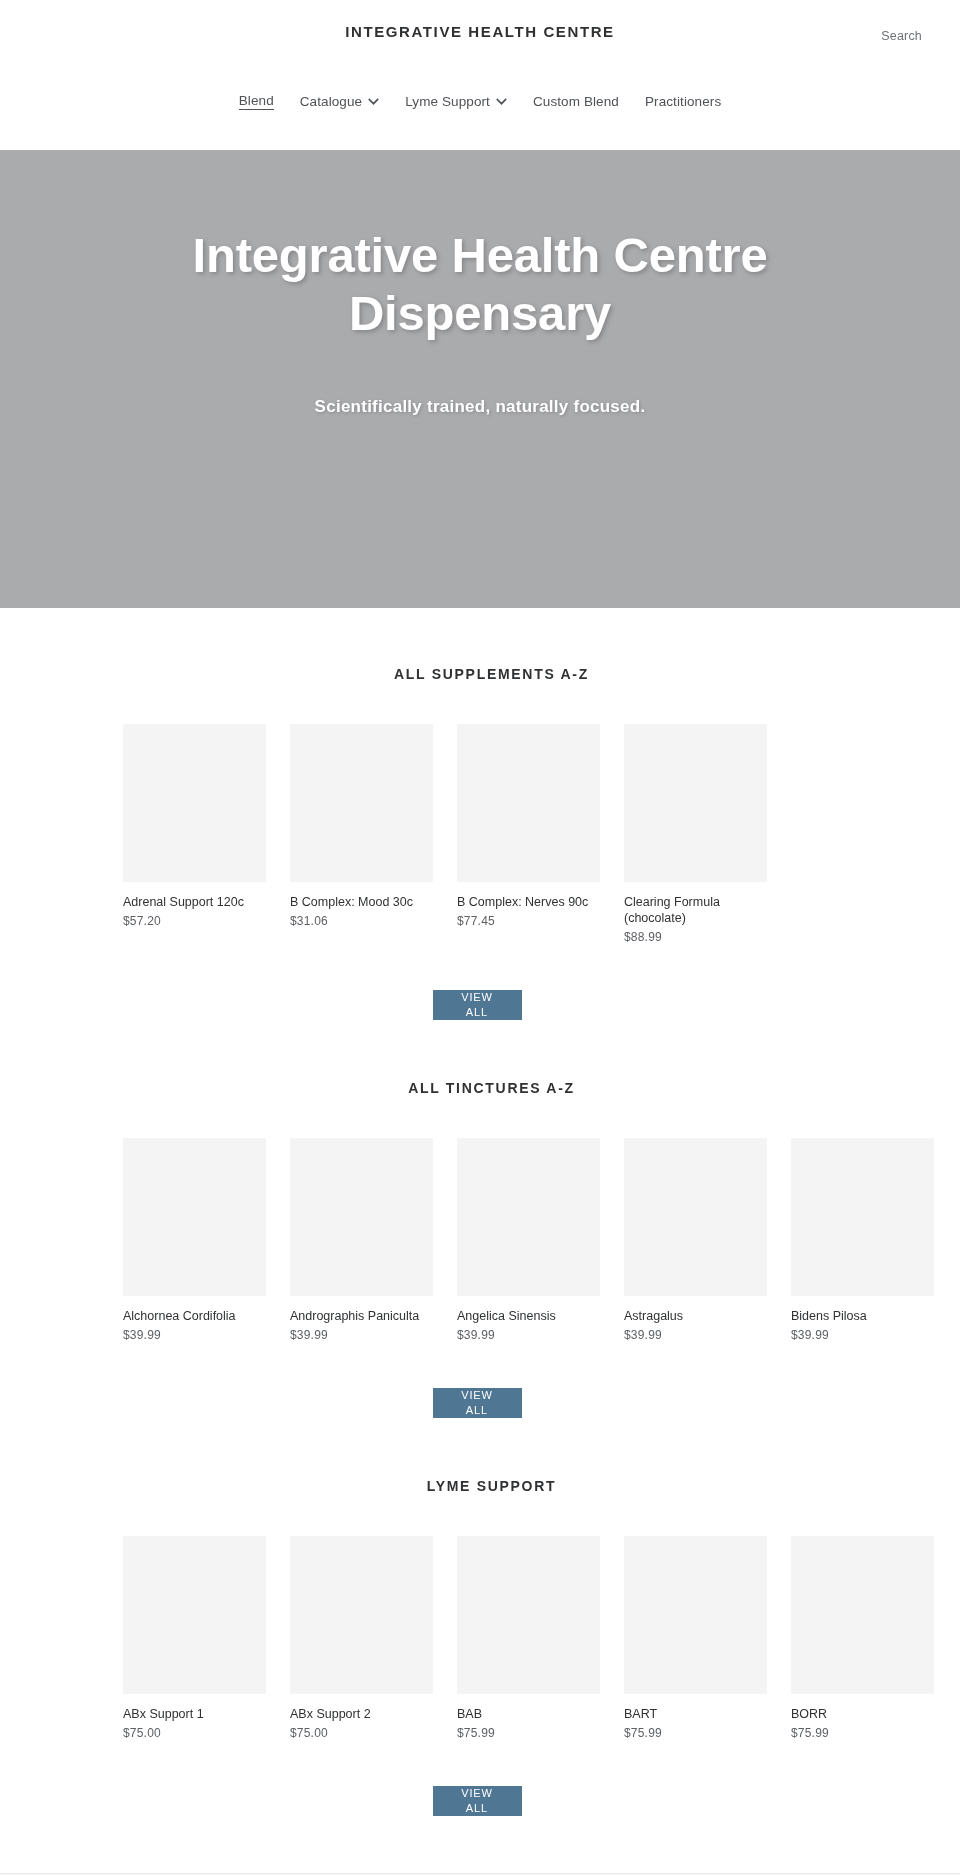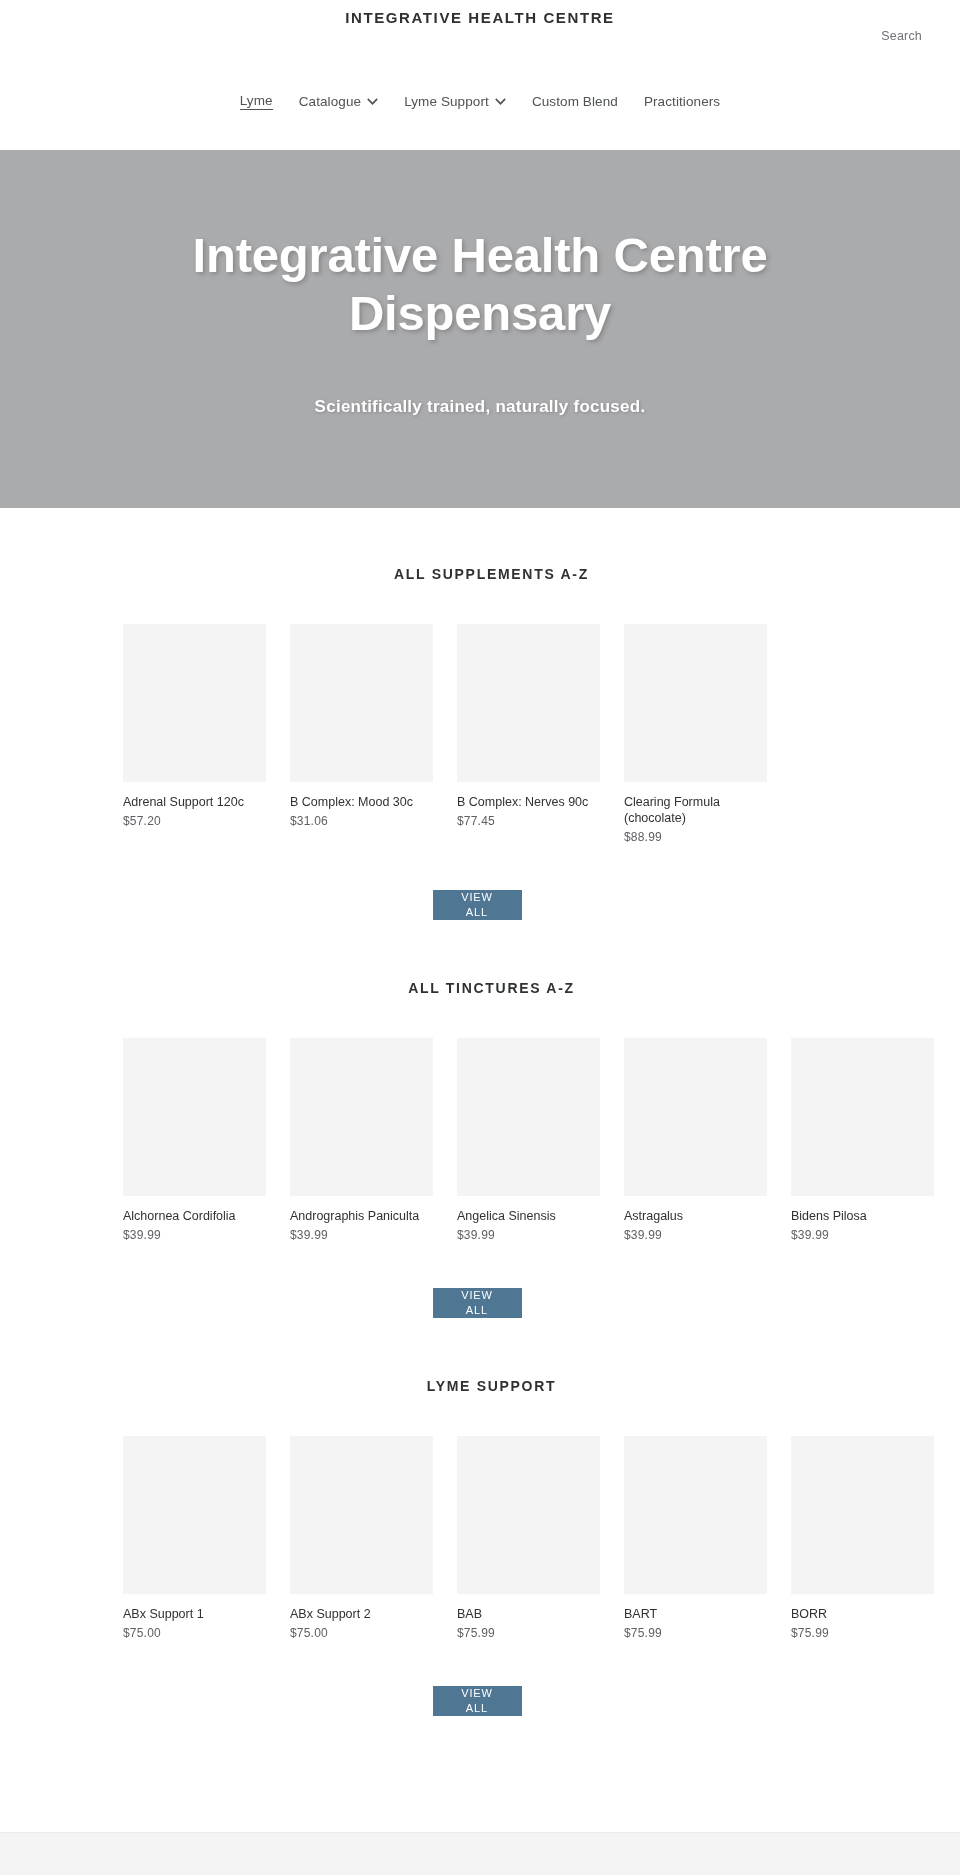--- a/index.html
+++ b/index.html
@@ -20,21 +20,21 @@
 
   
   .site-header {
     width: 960px;
     height: 150px;
     background: #ffffff;
     position: relative;
   }
   .brand-title {
     position: absolute;
-    top: 8px;
+    top: 22px;
     left: 0;
     width: 960px;
     text-align: center;
     font-size: 15px;
     font-weight: bold;
     letter-spacing: 1.6px;
     line-height: 19px;
     color: #2e3032;
     padding: 0 220px;
   }
@@ -75,21 +75,21 @@
     height: 11px;
     margin-left: 6px;
     position: relative;
     top: 1px;
   }
   .chevron-down svg { display: block; }
 
   
   .hero {
     width: 960px;
-    height: 358px;
+    height: 458px;
     background: #aaabad;
     position: relative;
     overflow: hidden;
   }
   .hero-inner {
     position: absolute;
     top: 0; left: 0;
     width: 960px;
     height: 358px;
     display: flex;
@@ -195,21 +195,21 @@
     background: #f4f4f4;
     border-top: 1px solid #ebebeb;
   }
 </style>
 </head>
 <body>
 
 <header class="site-header">
   <div class="brand-title">INTEGRATIVE HEALTH CENTRE</div>
   <div class="search-link">Search</div>
-  <nav class="main-nav" id="main-nav"><span class="nav-item active"><span class="nav-label">Lyme</span></span><span class="nav-item"><span class="nav-label">Catalogue</span><span class="chevron-down"><svg width="11" height="11" viewBox="0 0 12 12">
+  <nav class="main-nav" id="main-nav"><span class="nav-item active"><span class="nav-label">Blend</span></span><span class="nav-item"><span class="nav-label">Catalogue</span><span class="chevron-down"><svg width="11" height="11" viewBox="0 0 12 12">
             <path d="M1.5 3.8 L6 8.4 L10.5 3.8" fill="none" stroke="#4f5256" stroke-width="1.8" stroke-linecap="square"></path>
           </svg></span></span><span class="nav-item"><span class="nav-label">Lyme Support</span><span class="chevron-down"><svg width="11" height="11" viewBox="0 0 12 12">
             <path d="M1.5 3.8 L6 8.4 L10.5 3.8" fill="none" stroke="#4f5256" stroke-width="1.8" stroke-linecap="square"></path>
           </svg></span></span><span class="nav-item"><span class="nav-label">Custom Blend</span></span><span class="nav-item"><span class="nav-label">Practitioners</span></span></nav>
 </header>
 
 <section class="hero">
   <div class="hero-inner">
     <h1 class="hero-title">Integrative Health Centre Dispensary</h1>
     <p class="hero-subtitle">Scientifically trained, naturally focused.</p>

